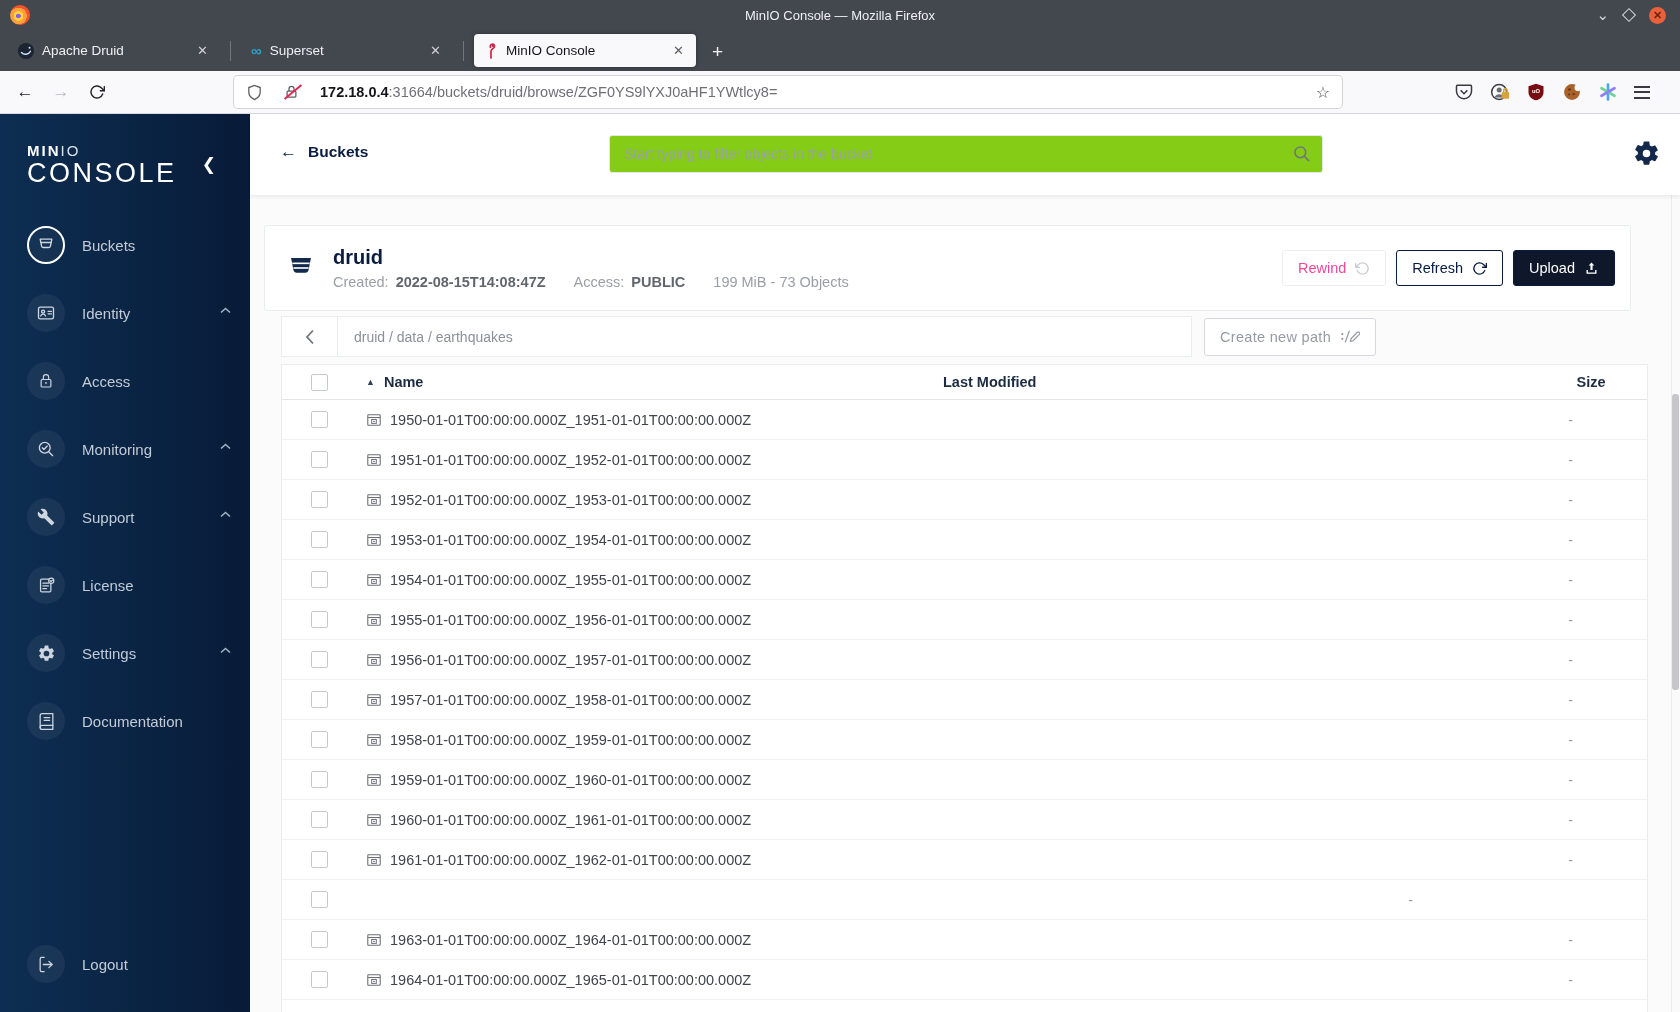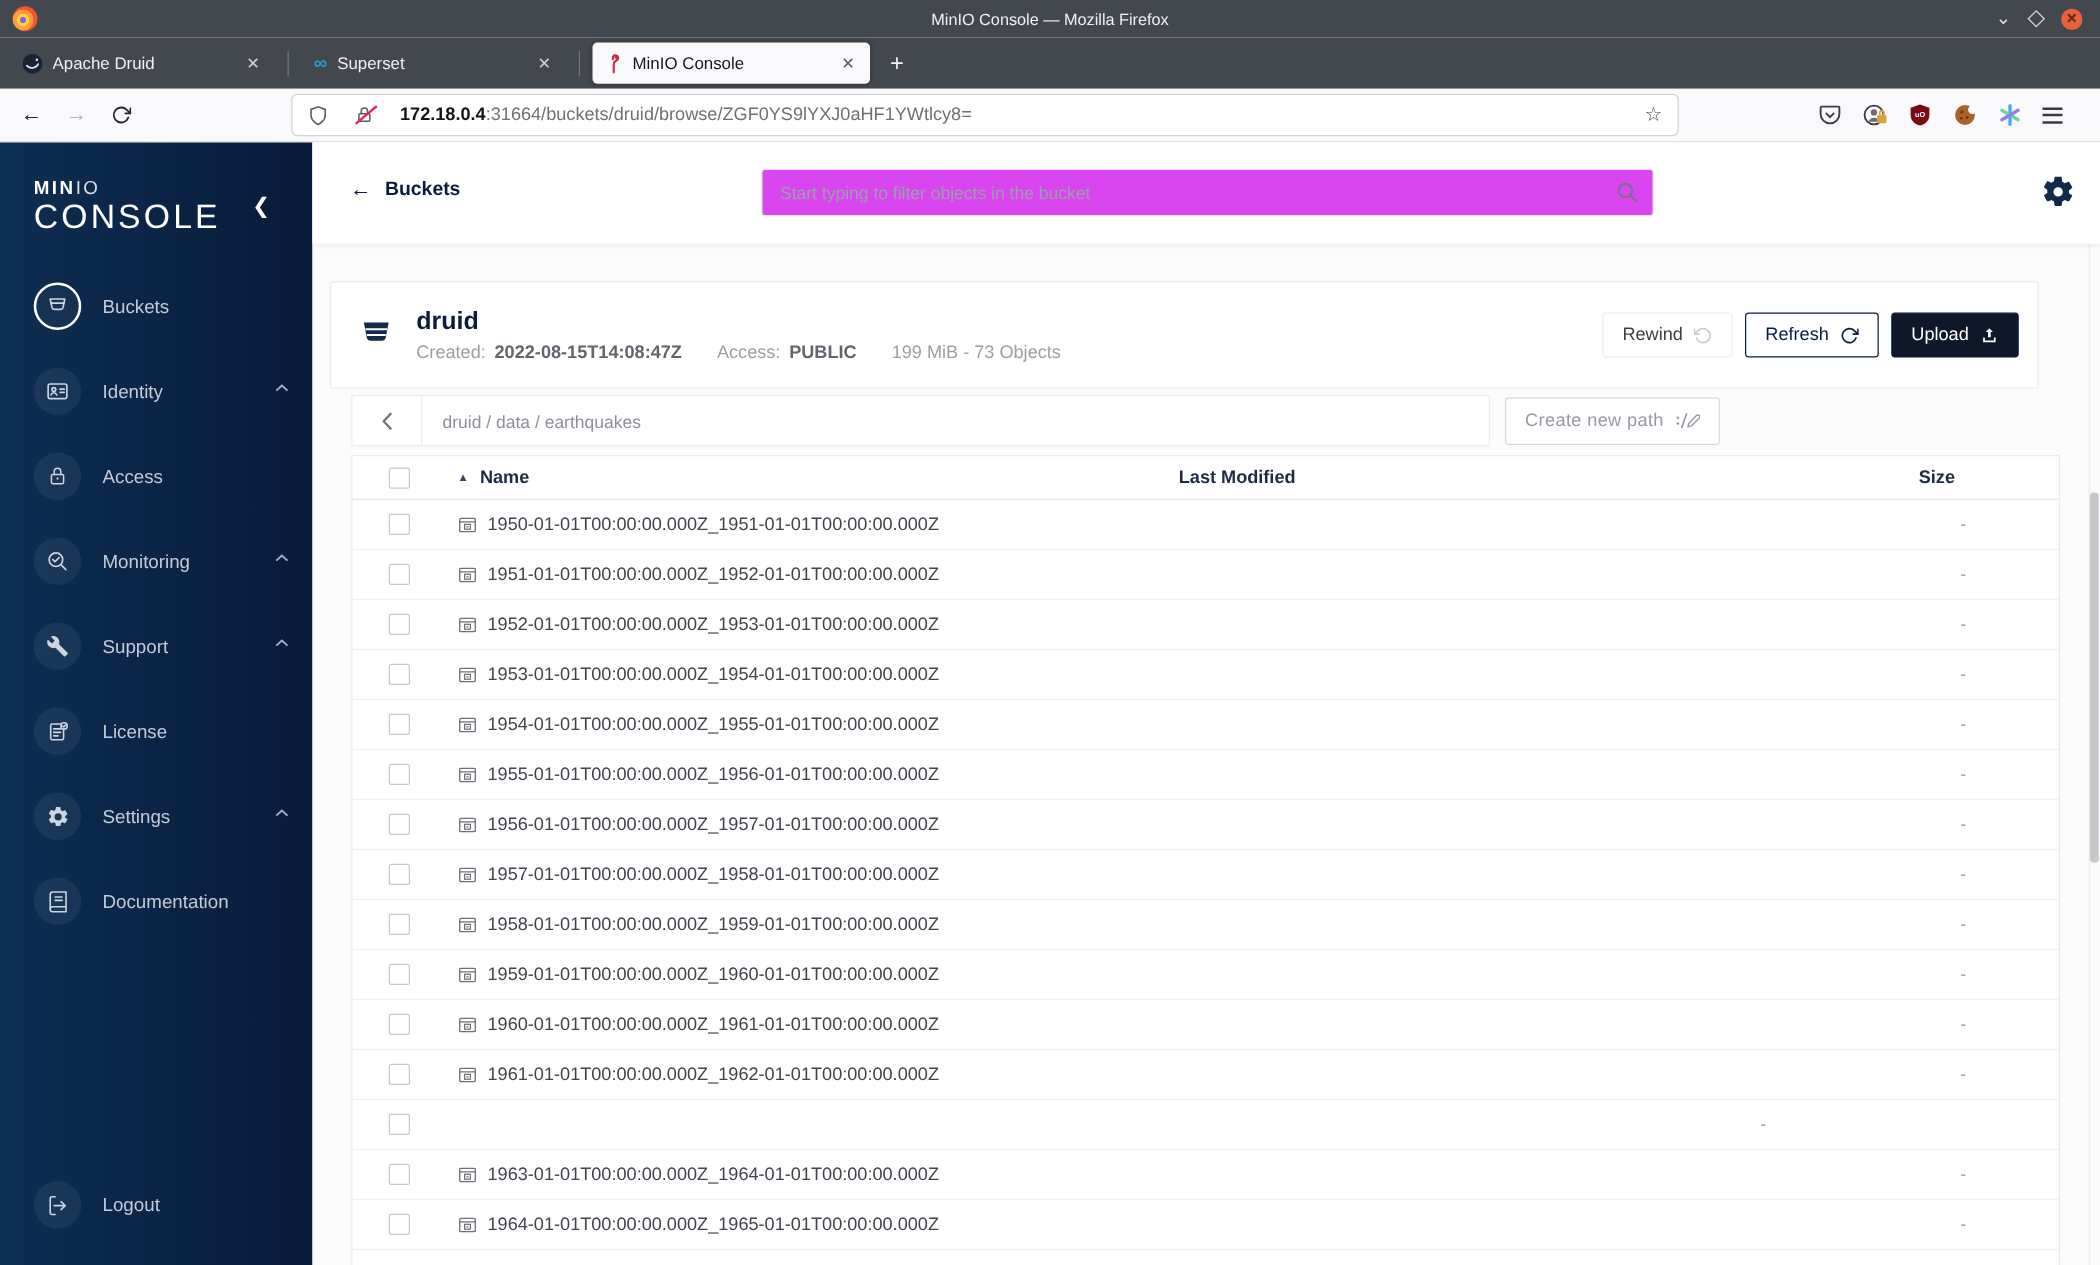--- a/index.html
+++ b/index.html
@@ -65,56 +65,56 @@
   .menu-item.logout{margin-top:auto;margin-bottom:14px;}
   .si{stroke:#cdd5df;fill:none;stroke-width:1.6;stroke-linecap:round;stroke-linejoin:round;}
   .sif{fill:#cdd5df;}
 
   
   .main{position:absolute;left:250px;top:0;right:0;bottom:0;background:#fbfbfb;}
   .main-header{position:absolute;top:0;left:0;right:0;height:81px;background:#fff;box-shadow:0 2px 4px rgba(0,0,0,.07);z-index:2;}
   .back-link{position:absolute;left:30px;top:28px;display:flex;gap:11px;align-items:center;color:#081c42;font-weight:700;font-size:15.5px;}
   .back-arrow{font-size:17px;font-weight:400;}
   .search-wrap{position:absolute;left:359px;top:21px;width:714px;height:38px;}
-  .search-wrap input{width:100%;height:100%;border:1px solid #e7e7e7;border-radius:3px;padding:0 44px 0 14px;font-size:14px;color:#333;font-family:"Liberation Sans",sans-serif;outline:none;background:#d946ef;}
+  .search-wrap input{width:100%;height:100%;border:1px solid #e7e7e7;border-radius:3px;padding:0 44px 0 14px;font-size:14px;color:#333;font-family:"Liberation Sans",sans-serif;outline:none;background:#84cc16;}
   .search-wrap input::placeholder{color:#9aa0a8;}
   .search-ico{position:absolute;right:12px;top:9px;}
   .header-gear{position:absolute;right:19px;top:25px;}
 
   
   .bucket-panel{position:absolute;left:14px;top:111px;width:1367px;height:86px;background:#fff;border:1px solid #eaeded;border-radius:3px;display:flex;align-items:center;padding:0 15px 0 22px;z-index:1;}
   .bp-info{margin-left:18px;}
   .bp-title{font-size:20px;font-weight:700;color:#0c1c3f;margin-bottom:5px;}
   .bp-meta{display:flex;font-size:14.5px;color:#9a9ea6;gap:7px;align-items:baseline;}
   .bp-meta .val{color:#61666e;font-weight:700;}
   .bp-meta .gap{width:14px;}
   .bp-actions{margin-left:auto;display:flex;gap:10px;align-items:center;}
   .btn{height:36px;border-radius:3px;font-size:14.5px;display:flex;align-items:center;gap:9px;padding:0 15px;background:#fff;border:1px solid transparent;}
-  .btn.disabled{border-color:#eceef0;color:#404040;}
+  .btn.disabled{border-color:#eceef0;color:#ec4899;}
   .btn.outline{border-color:#081c42;color:#081c42;}
   .btn.primary{background:#0f172a;border-color:#081c42;color:#fff;font-weight:400;}
 
   
   .browse-row{position:absolute;left:31px;top:202px;width:1095px;height:41px;display:flex;align-items:center;gap:12px;}
   .bb-box{flex:1;height:41px;background:#fff;border:1px solid #eaeded;display:flex;align-items:center;}
   .bb-back{width:56px;height:100%;border-right:1px solid #eaeded;display:flex;align-items:center;justify-content:center;}
   .bb-path{margin-left:16px;font-size:14px;color:#8b909a;}
   .btn.create-path{height:38px;border-color:#d5d9de;color:#959aa4;letter-spacing:.3px;}
 
   
   .table-wrap{position:absolute;left:31px;top:250px;width:1367px;bottom:0;background:#fff;border:1px solid #eaeded;border-bottom:none;}
   .t-header,.t-row{display:grid;grid-template-columns:60px 1fr 560px 160px;align-items:center;}
   .t-header{height:35px;border-bottom:1px solid #e4e4e4;font-size:14.5px;font-weight:700;color:#1d2b42;}
   .t-row{height:40px;border-bottom:1px solid #f1f1f1;font-size:14.5px;color:#3f434b;}
   .c-check{padding-left:29px;}
   .checkbox{width:17px;height:17px;border:1px solid #c6cad0;border-radius:2px;background:#fff;}
   .c-name{display:flex;align-items:center;gap:9px;padding-left:24px;}
   .sort-caret{font-size:9px;color:#33415c;}
   .c-mod{padding-left:16px;}
-  .c-size{padding-left:48px;}
+  .c-size{padding-left:48px;text-align:center;}
   .r-name{display:flex;align-items:center;gap:8px;padding-left:24px;white-space:nowrap;overflow:hidden;}
   .r-size{text-align:right;padding-right:74px;color:#9da1a8;}
 
   
   .scroll-track{position:absolute;right:0;top:114px;width:9px;bottom:0;background:#fafafa;border-left:1px solid #ebebeb;}
   .scroll-thumb{position:absolute;right:1px;top:394px;width:7px;height:296px;background:#c7c7cb;border-radius:3px;}
 </style>
 </head>
 <body>
 

